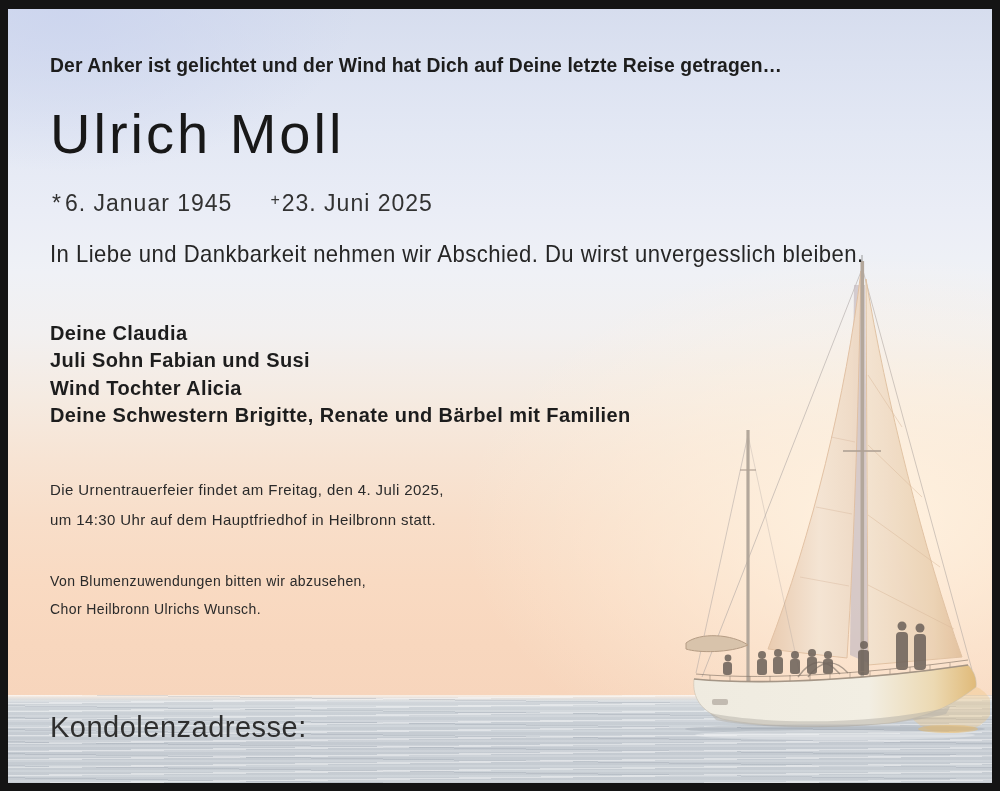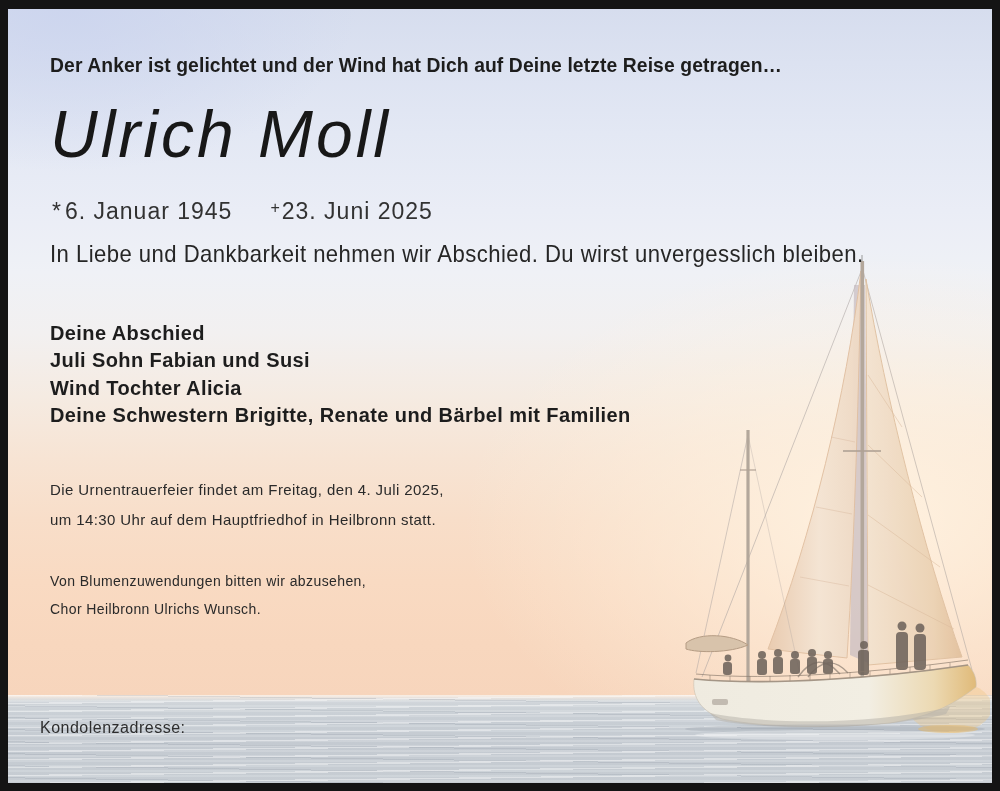--- a/index.html
+++ b/index.html
@@ -23,31 +23,31 @@
       repeating-linear-gradient(180.8deg, rgba(139,148,160,.28) 0 1px, rgba(139,148,160,0) 1px 12px),
       repeating-linear-gradient(180deg, rgba(255,255,255,.18) 0 2px, rgba(255,255,255,0) 2px 5px);}
   #sea .horizonlight{position:absolute;left:0;right:0;top:0;height:6px;
       background:linear-gradient(180deg,rgba(255,236,220,.8),rgba(255,236,220,0));}
   
   #boat{position:absolute;left:642px;top:246px;width:340px;height:490px;}
   
   .tline{position:absolute;white-space:nowrap;color:#242424;z-index:5;}
   .cond{transform:scaleX(.92);transform-origin:0 0;}
   #epigraph{left:42px;top:44px;font-size:21px;font-weight:700;letter-spacing:.1px;color:#1d1d1d;}
-  #name{left:42px;top:88px;font-size:66px;line-height:74px;letter-spacing:3px;color:#181818;font-style:italic;}
-  #dates{left:44px;top:181px;font-size:23px;letter-spacing:1px;color:#323232;margin-top:8px;}
+  #name{left:42px;top:88px;font-size:56px;line-height:74px;letter-spacing:3px;color:#181818;}
+  #dates{left:44px;top:181px;font-size:23px;letter-spacing:1px;color:#323232;}
   #dates .gap{display:inline-block;width:38px;}
   #dates .cross{font-size:16px;vertical-align:6px;letter-spacing:2px;}
   #dates .star{letter-spacing:4px;}
   #farewell{left:42px;top:231px;font-size:24px;letter-spacing:.5px;color:#262626;}
   #mourners{left:42px;top:311px;font-size:20px;font-weight:700;letter-spacing:.4px;
             line-height:27.3px;color:#1d1d1d;}
   #service{left:42px;top:466px;font-size:15px;letter-spacing:.4px;line-height:30px;color:#2a2a2a;}
   #donation{left:42px;top:558px;font-size:14px;letter-spacing:.4px;line-height:28px;color:#2a2a2a;}
-  #condolence{left:32px;top:703px;font-size:16px;letter-spacing:.5px;line-height:31px;color:#2e2e2e;}
+  #condolence{left:42px;top:703px;font-size:29px;letter-spacing:.5px;line-height:31px;color:#2e2e2e;}
   .block div{white-space:nowrap;}
 </style>
 </head>
 <body>
 
 <div id="page">
   <div id="card">
 
     <div id="sea">
       <div class="horizonlight"></div>
@@ -138,21 +138,21 @@
 
     <div class="tline" id="name">Ulrich Moll</div>
 
     <div class="tline" id="dates">
       <span class="star">*</span><span>6. Januar 1945</span><span class="gap"></span><span class="cross">+</span><span>23. Juni 2025</span>
     </div>
 
     <div class="tline cond" id="farewell">In Liebe und Dankbarkeit nehmen wir Abschied. Du wirst unvergesslich bleiben.</div>
 
     <div class="tline block" id="mourners">
-      <div>Deine Abschied</div>
+      <div>Deine Claudia</div>
       <div>Juli Sohn Fabian und Susi</div>
       <div>Wind Tochter Alicia</div>
       <div>Deine Schwestern Brigitte, Renate und Bärbel mit Familien</div>
     </div>
 
     <div class="tline block" id="service">
       <div>Die Urnentrauerfeier findet am Freitag, den 4. Juli 2025,</div>
       <div>um 14:30 Uhr auf dem Hauptfriedhof in Heilbronn statt.</div>
     </div>
 

